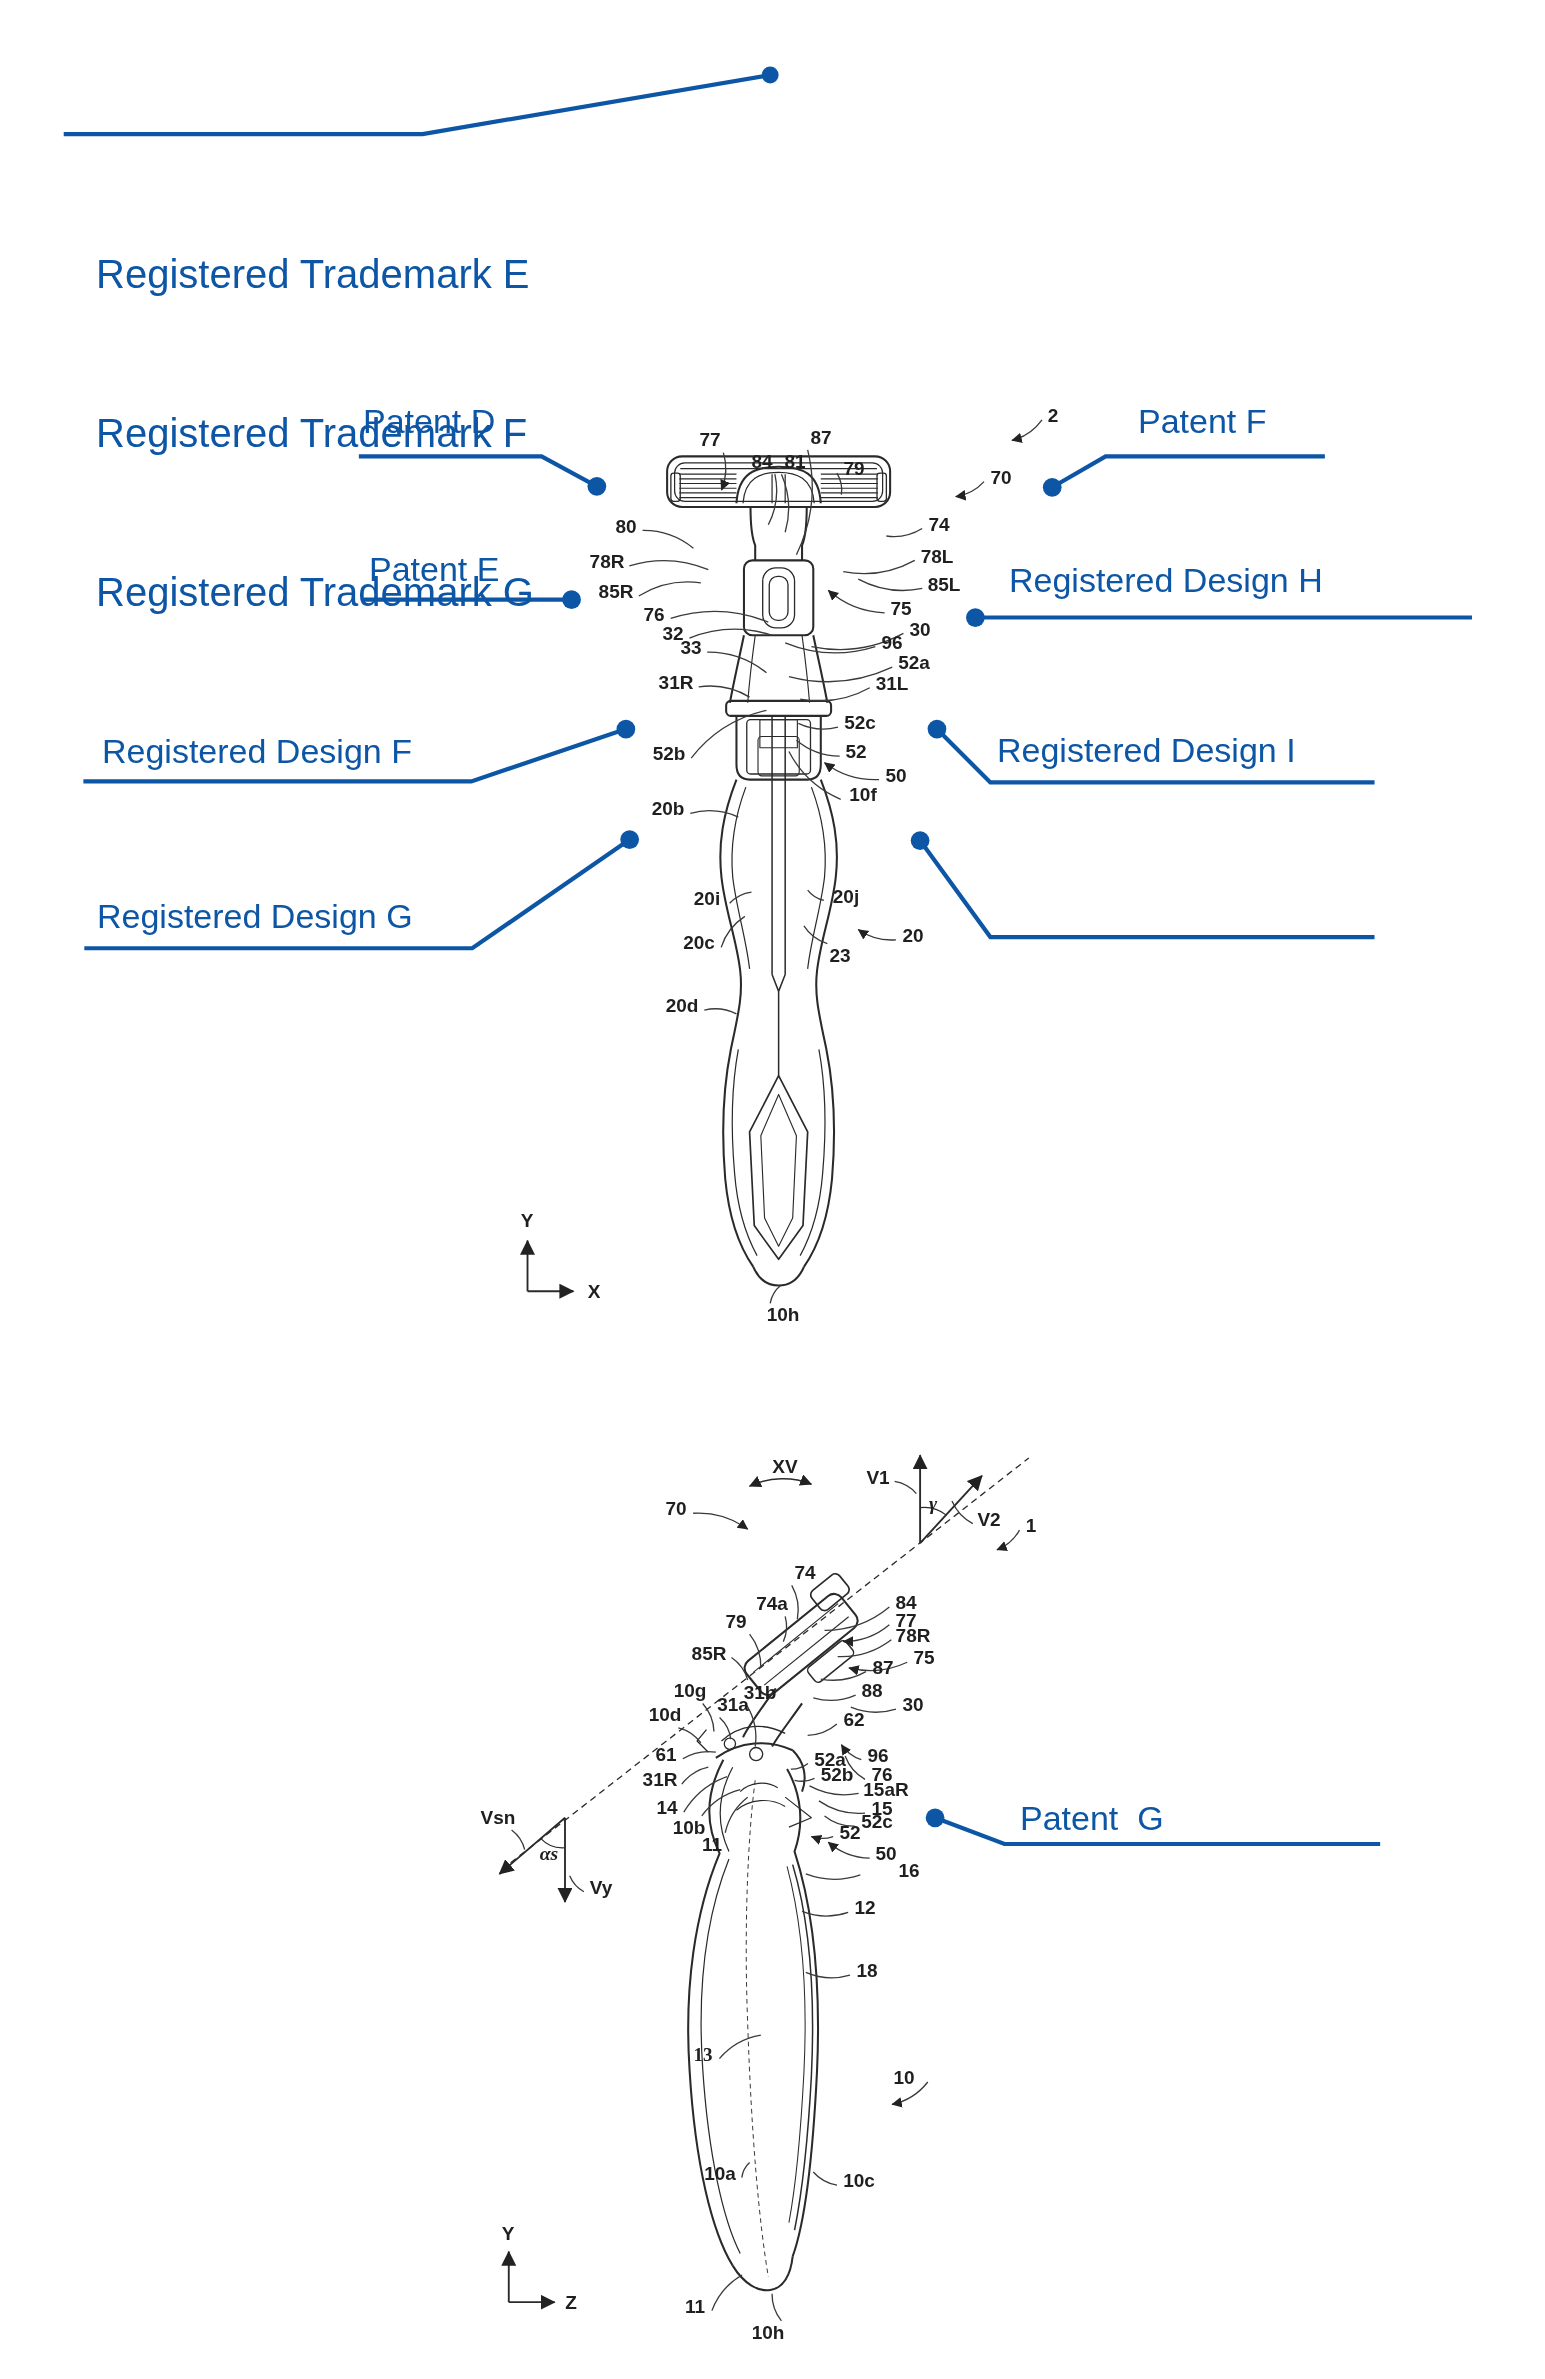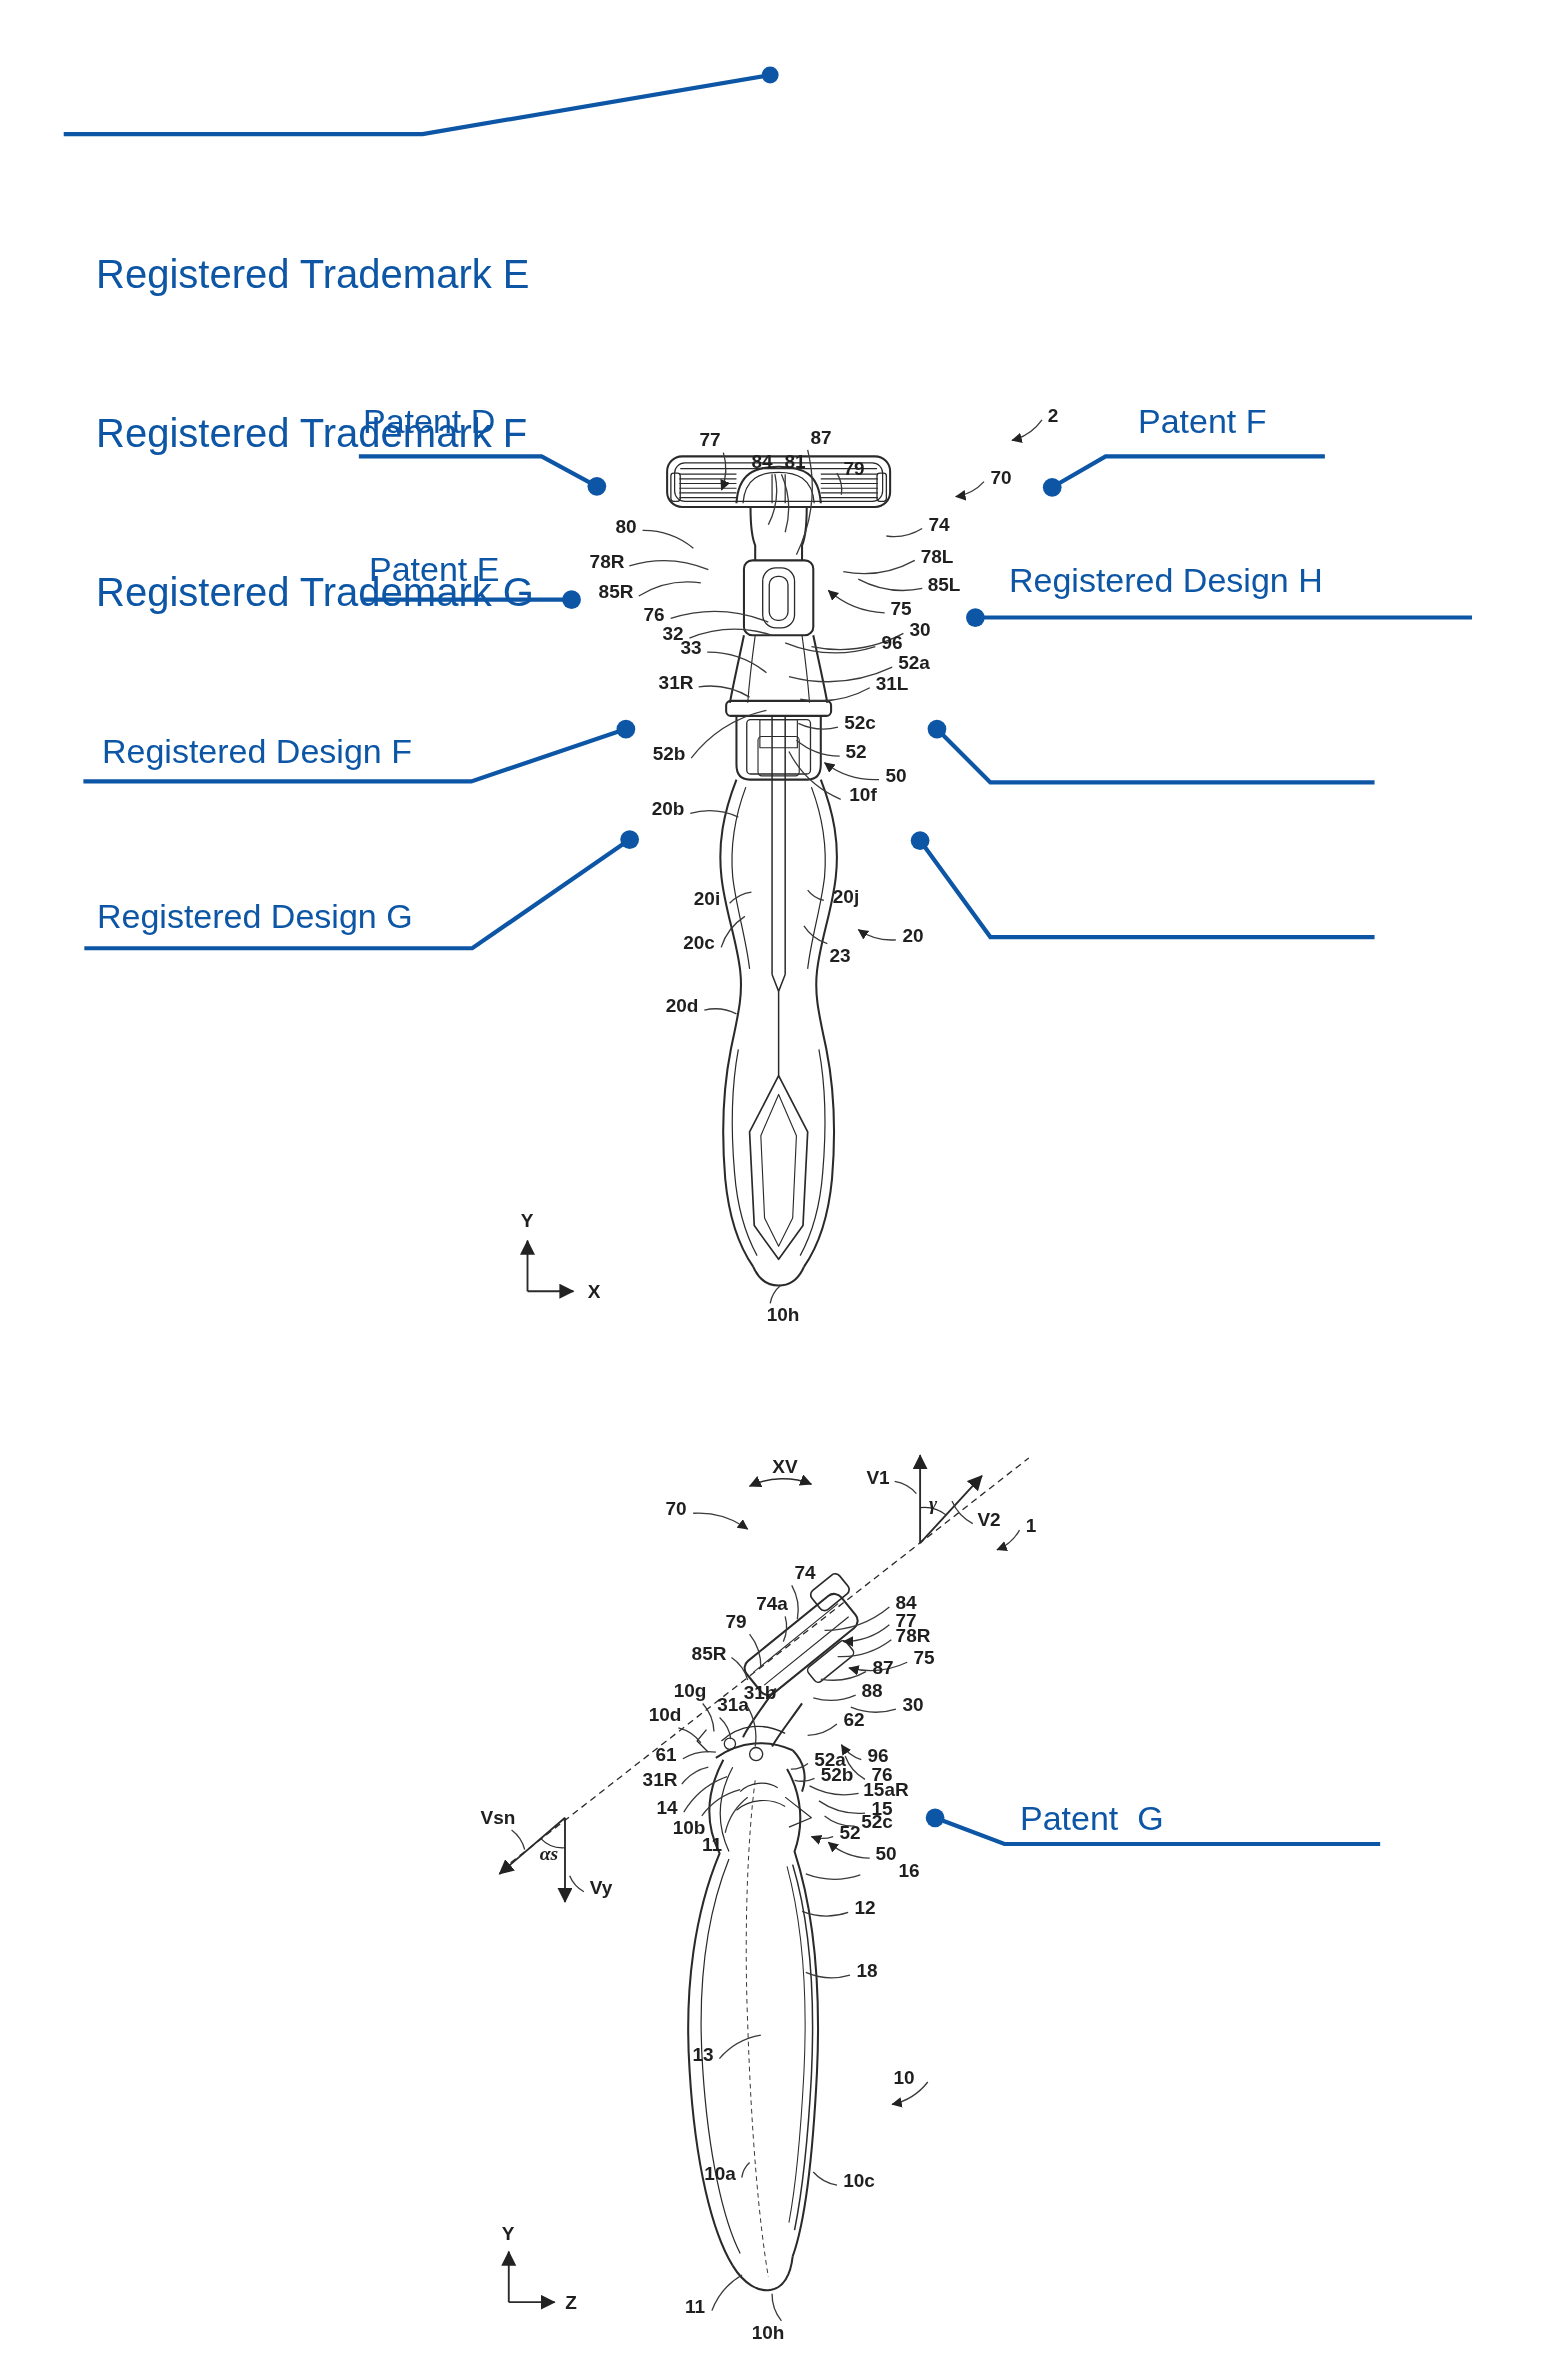--- a/index.html
+++ b/index.html
@@ -245,20 +245,21 @@
   <div class="callout tm-block" style="left:96px;top:142px;">
     <div>Registered Trademark E</div>
     <div>Registered Trademark F</div>
     <div>Registered Trademark G</div>
   </div>
   <div class="callout" style="left:363px;top:403px;">Patent D</div>
   <div class="callout" style="left:369px;top:551px;">Patent E</div>
   <div class="callout" style="left:1138px;top:403px;">Patent F</div>
   <div class="callout" style="left:1009px;top:562px;">Registered Design H</div>
   <div class="callout" style="left:102px;top:733px;">Registered Design F</div>
+  <div class="callout" style="left:997px;top:732px;">Registered Design I</div>
   <div class="callout" style="left:97px;top:898px;">Registered Design G</div>
   <div class="callout" style="left:1020px;top:1800px;">Patent  G</div>
 
   <div id="ref-layer">
       <span class="ref" style="left: 710px; top: 440px;">77</span>
       <span class="ref" style="left: 762px; top: 462px;">84</span>
       <span class="ref" style="left: 795px; top: 462px;">81</span>
       <span class="ref" style="left: 821px; top: 438px;">87</span>
       <span class="ref" style="left: 854px; top: 469px;">79</span>
       <span class="ref" style="left: 626px; top: 527px;">80</span>
@@ -325,21 +326,21 @@
       <span class="ref" style="left: 667px; top: 1808px;">14</span>
       <span class="ref" style="left: 882px; top: 1809px;">15</span>
       <span class="ref" style="left: 877px; top: 1822px;">52c</span>
       <span class="ref" style="left: 689px; top: 1828px;">10b</span>
       <span class="ref" style="left: 850px; top: 1833px;">52</span>
       <span class="ref" style="left: 712px; top: 1845px;">11</span>
       <span class="ref" style="left: 886px; top: 1854px;">50</span>
       <span class="ref" style="left: 877px; top: 1871px; margin-left: 32px;">16</span>
       <span class="ref" style="left: 865px; top: 1908px;">12</span>
       <span class="ref" style="left: 867px; top: 1971px;">18</span>
-      <span class="ref" style="left: 703px; top: 2055px;">13</span>
+      <span class="ref" style="left: 703px; top: 2055px; font-family: Liberation Serif, serif;">13</span>
       <span class="ref" style="left: 904px; top: 2078px;">10</span>
       <span class="ref" style="left: 720px; top: 2174px;">10a</span>
       <span class="ref" style="left: 859px; top: 2181px;">10c</span>
       <span class="ref" style="left: 695px; top: 2307px;">11</span>
       <span class="ref" style="left: 768px; top: 2333px;">10h</span>
       <span class="ref" style="left: 498px; top: 1818px;">Vsn</span>
       <span class="ref it" style="left: 549px; top: 1853px;">αs</span>
       <span class="ref" style="left: 601px; top: 1888px;">Vy</span>
       <span class="ref" style="left: 508px; top: 2234px;">Y</span>
       <span class="ref" style="left: 571px; top: 2303px;">Z</span>

